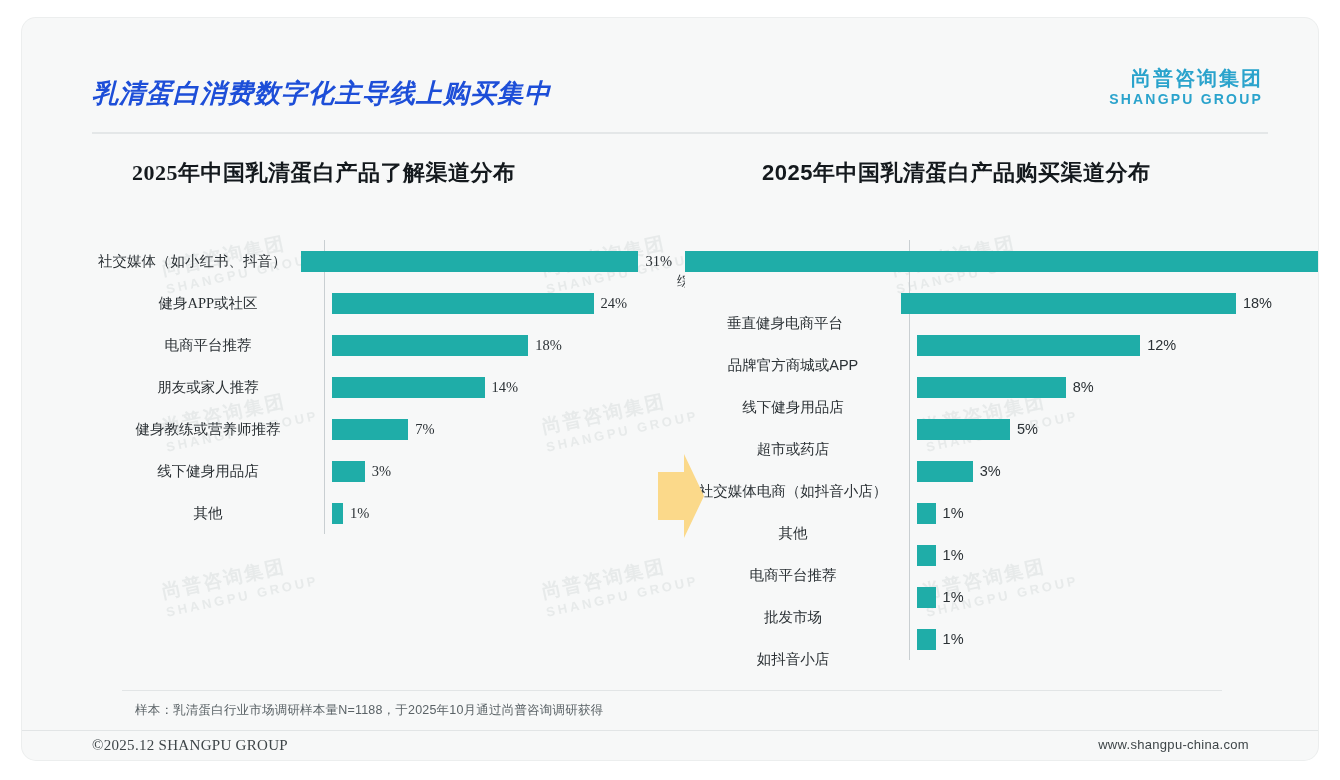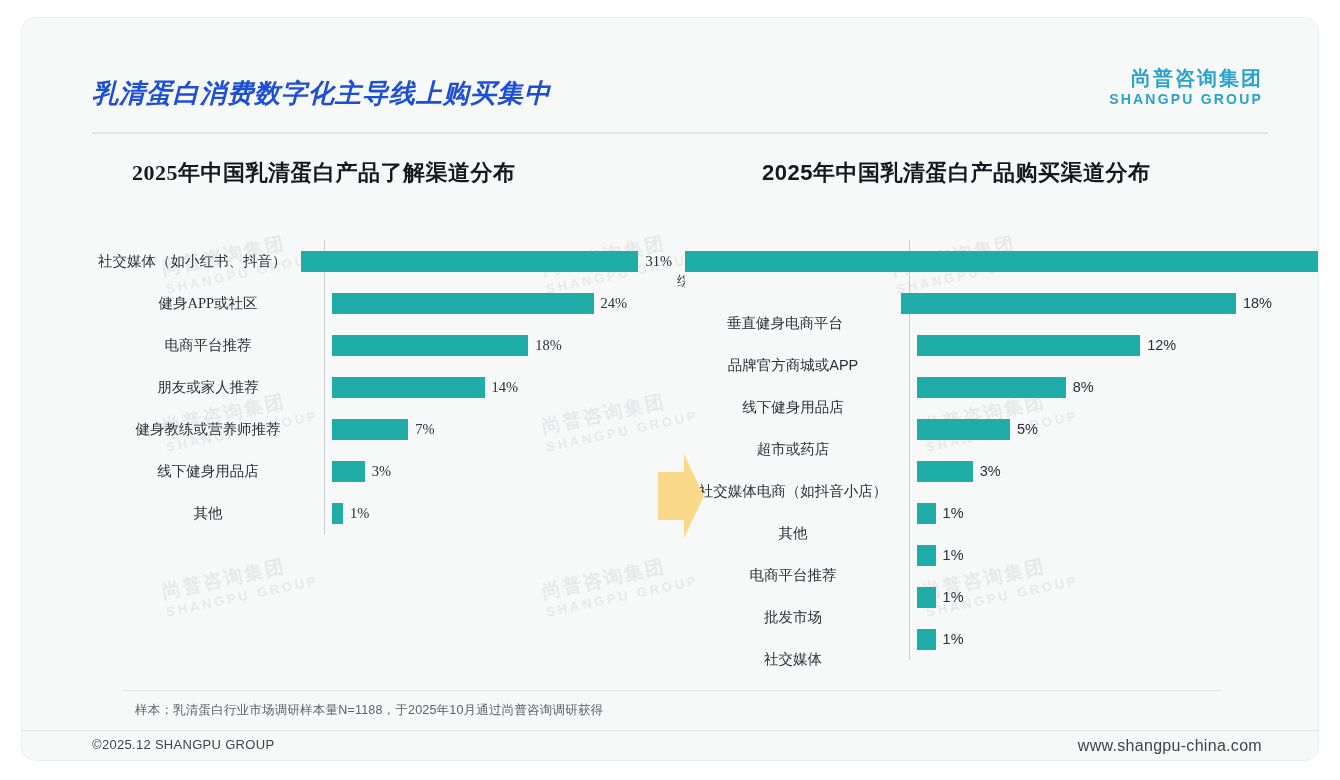--- a/index.html
+++ b/index.html
@@ -176,29 +176,30 @@
     left: 0;
     top: 712px;
     width: 100%;
     height: 1px;
     background: #e2e5e6;
   }
   .copyright {
     position: absolute;
     left: 70px;
     top: 719px;
-    font-size: 13px;
+    font-size: 15px;
     color: #3e4548;
     letter-spacing: 0.3px;
+    font-family: Liberation Serif, serif;
   }
   .website {
     position: absolute;
-    right: 56px;
+    right: 69px;
     top: 719px;
-    font-size: 16px;
+    font-size: 13px;
     color: #3e4548;
     letter-spacing: 0.3px;
   }
 </style>
 </head>
 <body>
 
 <div class="slide">
 
   <div class="header">
@@ -363,21 +364,21 @@
           </div>
         </div>
         <div class="row">
           <div class="cat">批发市场</div>
           <div class="bar-wrap">
             <div class="bar" style="width: 18.6px; background: rgb(31, 173, 168);"></div>
             <div class="val">1%</div>
           </div>
         </div>
         <div class="row">
-          <div class="cat">社交媒体</div>
+          <div class="cat">如抖音小店</div>
           <div class="bar-wrap">
             <div class="bar" style="width: 18.6px; background: rgb(31, 173, 168);"></div>
             <div class="val">1%</div>
           </div>
         </div>
       </div>
   </div>
 
   <div class="arrow">
     <svg width="46" height="92" viewBox="0 0 46 92">

